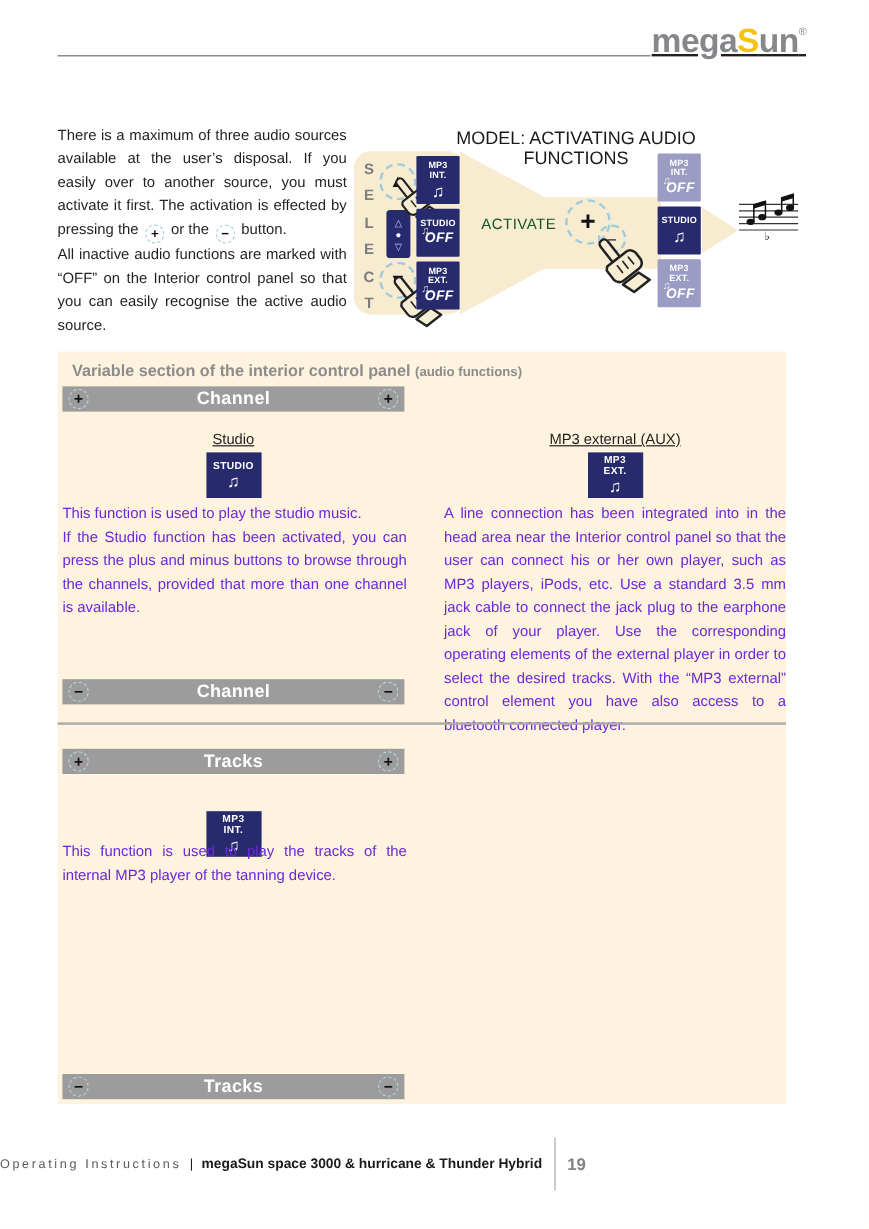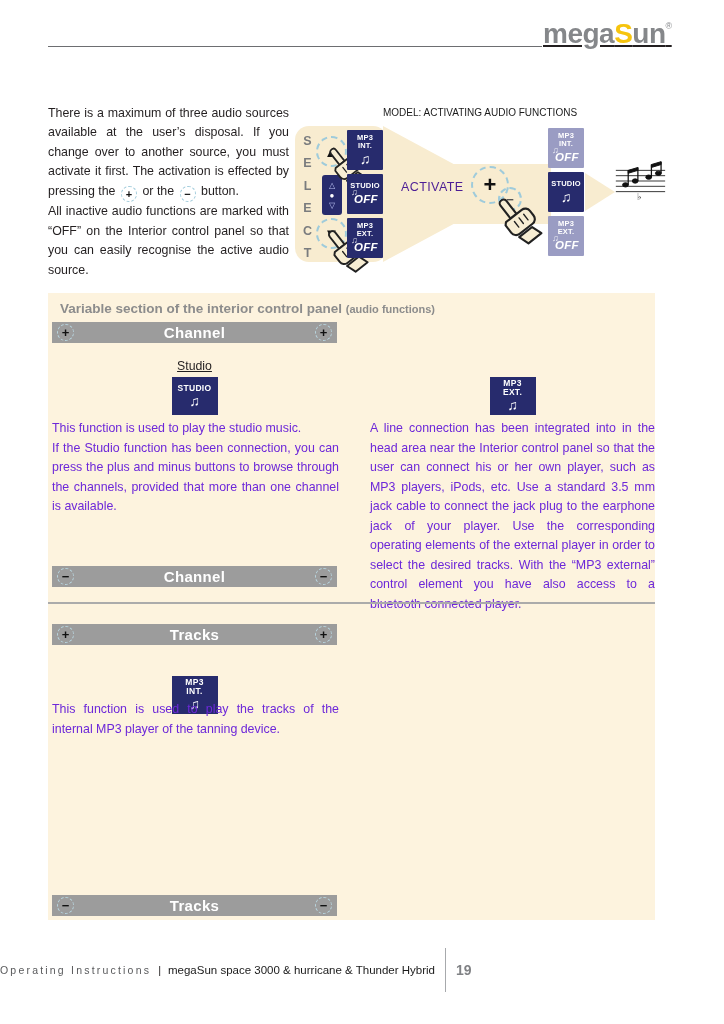--- a/index.html
+++ b/index.html
@@ -14,41 +14,41 @@
   .lg-reg { color:#85878a; font-size:9px; vertical-align:14px; font-weight:normal; }
 
   
   .audio-col { position:absolute; left:48px; top:104px; width:241px; }
   .audio-col h3 { font-size:13px; font-weight:bold; margin-bottom:8px; color:#111; }
   .audio-col p { font-size:12.4px; line-height:19.4px; text-align:justify; color:#231f20; }
   .ic { display:inline-flex; width:16px; height:16px; border:1.5px dashed #9fcbdb; border-radius:50%;
         align-items:center; justify-content:center; font-weight:bold; font-size:11px; color:#111;
         vertical-align:-3px; margin:0 2px; background:#fff; }
 
-  .model-title { position:absolute; left:340px; top:107px; width:280px; text-align:center; font-size:10px; color:#1a1a1a; }
+  .model-title { position:absolute; left:340px; top:107px; width:280px; text-align:center; font-size:15px; color:#1a1a1a; }
 
   
   .diagram { position:absolute; left:295px; top:122px; width:378px; height:152px; }
   .blob { position:absolute; left:0; top:4px; width:92px; height:136px; border-radius:14px; background:#f8ecd0; }
   .funnel { position:absolute; left:88px; top:4px; width:168px; height:136px; background:#f8ecd0;
             clip-path:polygon(0% 0%, 42% 28%, 100% 28%, 100% 72%, 42% 72%, 0% 100%); }
   .arrow-right { position:absolute; left:290px; top:51px; width:0; height:0;
                  border-top:19px solid transparent; border-bottom:19px solid transparent; border-left:30px solid #f8ecd0; }
   .select-letters { position:absolute; left:6px; top:12px; width:13px; height:126px; display:flex; flex-direction:column;
                     justify-content:space-between; align-items:center; font-size:12.5px; font-weight:bold; color:#7a7c7e; }
   .dcircle { position:absolute; border:2px dashed #9fcbdb; border-radius:50%; display:flex; align-items:center; justify-content:center; }
   .c-up   { left:21px; top:14px; width:31px; height:31px; font-size:15px; color:#111; }
   .c-down { left:21px; top:96px; width:31px; height:31px; font-size:15px; color:#111; }
   .c-plus { left:176px; top:44px; width:38px; height:38px; font-size:22px; font-weight:bold; color:#111; }
   .c-minus{ left:203px; top:65px; width:24px; height:24px; font-size:13px; font-weight:bold; color:#555; }
   .mini-panel { position:absolute; left:27px; top:53px; width:20px; height:40px; background:#272b6d; border-radius:3px;
                 display:flex; flex-direction:column; align-items:center; justify-content:center; gap:1px; }
   .mini-panel span { font-size:8px; line-height:9px; color:#b9c0f0; }
   .mini-panel .dot { color:#ffffff; }
-  .activate-label { position:absolute; left:106px; top:58px; font-size:12.5px; letter-spacing:0.4px; color:#4c1d95; }
+  .activate-label { position:absolute; left:106px; top:58px; font-size:12.5px; letter-spacing:0.4px; color:#14532d; }
 
   .dtile { position:absolute; width:36px; height:40px; background:#272b6d; color:#fff; display:flex; flex-direction:column;
            align-items:center; justify-content:center; text-align:center; border-radius:1px; }
   .dtile.faded { background:#9a9cc3; }
   .t-line { font-size:7.5px; line-height:8px; font-weight:bold; letter-spacing:0.2px; }
   .t-line:empty { display:none; }
   .t-note { font-size:14px; line-height:15px; margin-top:2px; }
   .t-off-wrap { position:relative; margin-top:1px; height:16px; width:30px; }
   .t-off-note { position:absolute; left:1px; top:-4px; font-size:9px; opacity:0.85; }
   .t-off { position:absolute; left:4px; top:2px; font-size:11.5px; font-weight:bold; font-style:italic; letter-spacing:0.3px; }
@@ -73,21 +73,21 @@
            justify-content:center; text-align:center; }
   .ptile .p-line { font-size:8.5px; line-height:9px; font-weight:bold; letter-spacing:0.3px; }
   .ptile .p-note { font-size:14px; line-height:15px; margin-top:1px; }
   .para { position:absolute; font-size:12.4px; line-height:19.5px; text-align:justify; color:#6d28d9; }
   .para p { margin:0; }
 
   
   .footer { position:absolute; left:0; top:948px; width:691px; display:flex; align-items:center; gap:7px; }
   .f-left { font-size:10.5px; letter-spacing:2.2px; color:#58595b; }
   .f-sep  { font-size:11px; color:#231f20; }
-  .f-right{ font-size:11.5px; font-weight:normal; color:#1a1a1a; }
+  .f-right{ font-size:11.5px; font-weight:bold; color:#1a1a1a; }
   .f-rule { width:1px; height:44px; background:#a7a9ac; margin-left:3px; }
   .f-page { font-size:14px; font-weight:bold; color:#808285; margin-left:3px; }
 
   .svg-defs { position:absolute; width:0; height:0; overflow:hidden; }
 </style>
 </head>
 <body>
 
 <svg class="svg-defs" aria-hidden="true">
   <defs>
@@ -126,21 +126,21 @@
 
 <div class="page">
 
   <div class="header-rule"></div>
   <div class="logo">
     <span class="lg-gray">mega</span><span class="lg-yellow">S</span><span class="lg-gray">un</span><span class="lg-reg">®</span>
   </div>
 
   <section class="audio-col">
     <p>
-      <span>There is a maximum of three audio sources available at the user’s disposal. If you change over to another source, you must activate it first. The activation is effected by pressing the</span>
+      <span>There is a maximum of three audio sources available at the user’s disposal. If you easily over to another source, you must activate it first. The activation is effected by pressing the</span>
       <span class="ic">
           <span>+</span>
         </span>
       <span>or the</span>
       <span class="ic">
           <span>−</span>
         </span>
       <span>button.</span>
     </p>
     <p>All inactive audio functions are marked with “OFF” on the Interior control panel so that you can easily recognise the active audio source.</p>
@@ -256,31 +256,32 @@
     </div>
 
     <div class="u-label" style="left:4px; top:66px;">Studio</div>
     <div class="tile-row" style="left:4px; top:84px;">
       <div class="ptile">
         <span class="p-line">STUDIO</span>
         <span class="p-note">♫</span>
       </div>
     </div>
 
+    <div class="u-label" style="left:322px; top:66px;">MP3 external (AUX)</div>
     <div class="tile-row" style="left:322px; top:84px;">
       <div class="ptile">
         <span class="p-line">MP3</span>
         <span class="p-line">EXT.</span>
         <span class="p-note">♫</span>
       </div>
     </div>
 
     <div class="para" style="left:4px; top:126px; width:287px;">
       <p>This function is used to play the studio music.</p>
-      <p>If the Studio function has been connection, you can press the plus and minus buttons to browse through the channels, provided that more than one channel is available.</p>
+      <p>If the Studio function has been activated, you can press the plus and minus buttons to browse through the channels, provided that more than one channel is available.</p>
     </div>
 
     <div class="para" style="left:322px; top:126px; width:285px;">
       <p>A line connection has been integrated into in the head area near the Interior control panel so that the user can connect his or her own player, such as MP3 players, iPods, etc. Use a standard 3.5 mm jack cable to connect the jack plug to the earphone jack of your player. Use the corresponding operating elements of the external player in order to select the desired tracks. With the “MP3 external” control element you have also access to a bluetooth connected player.</p>
     </div>
 
     <div class="bar" style="top:273px;">
       <span class="sign">
           <span>−</span>
         </span>

